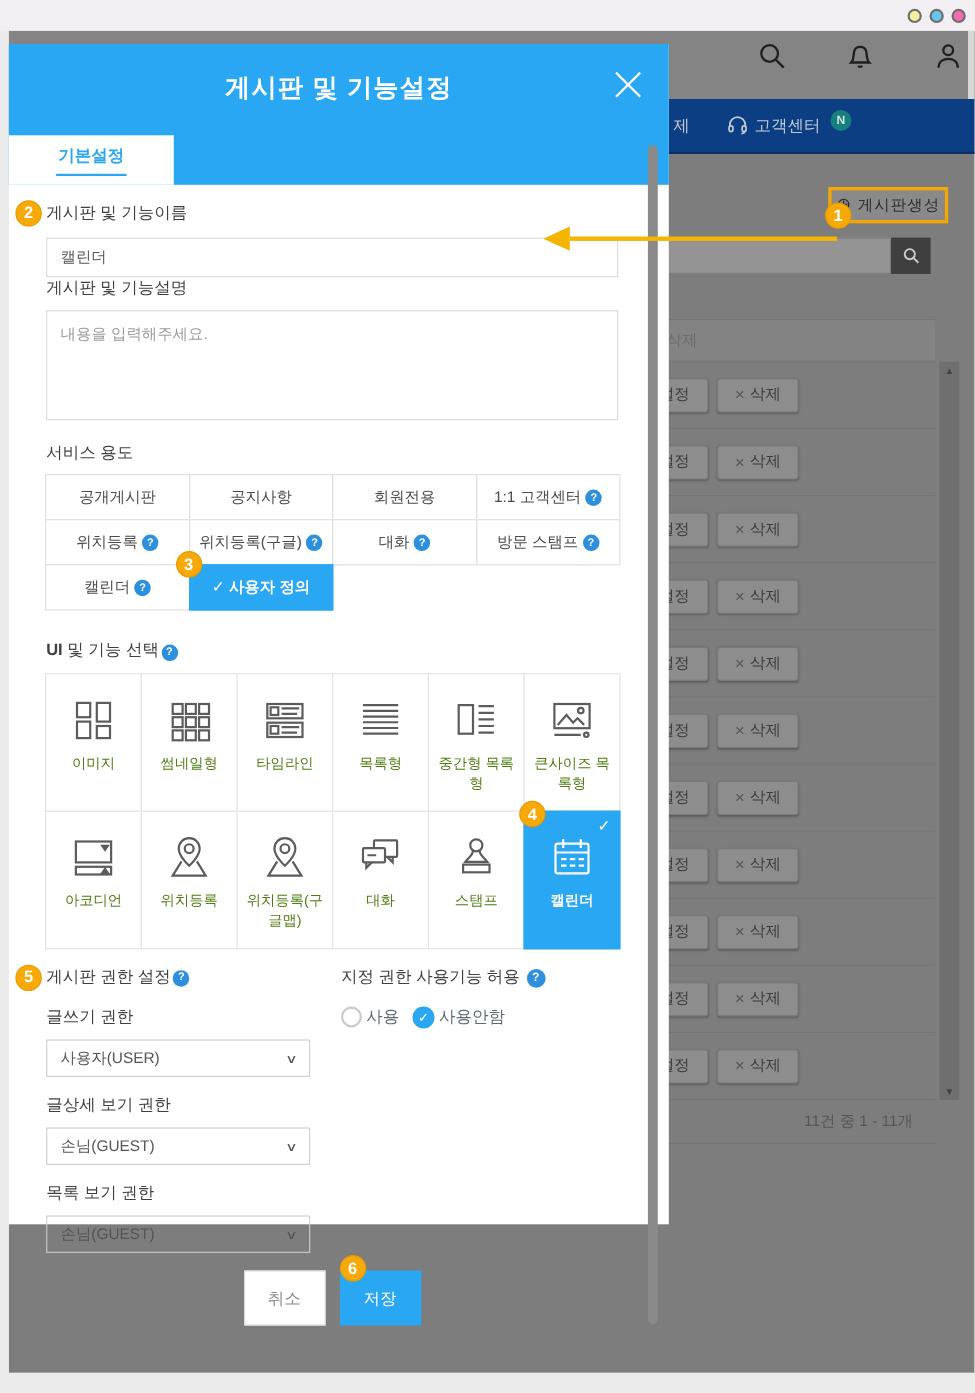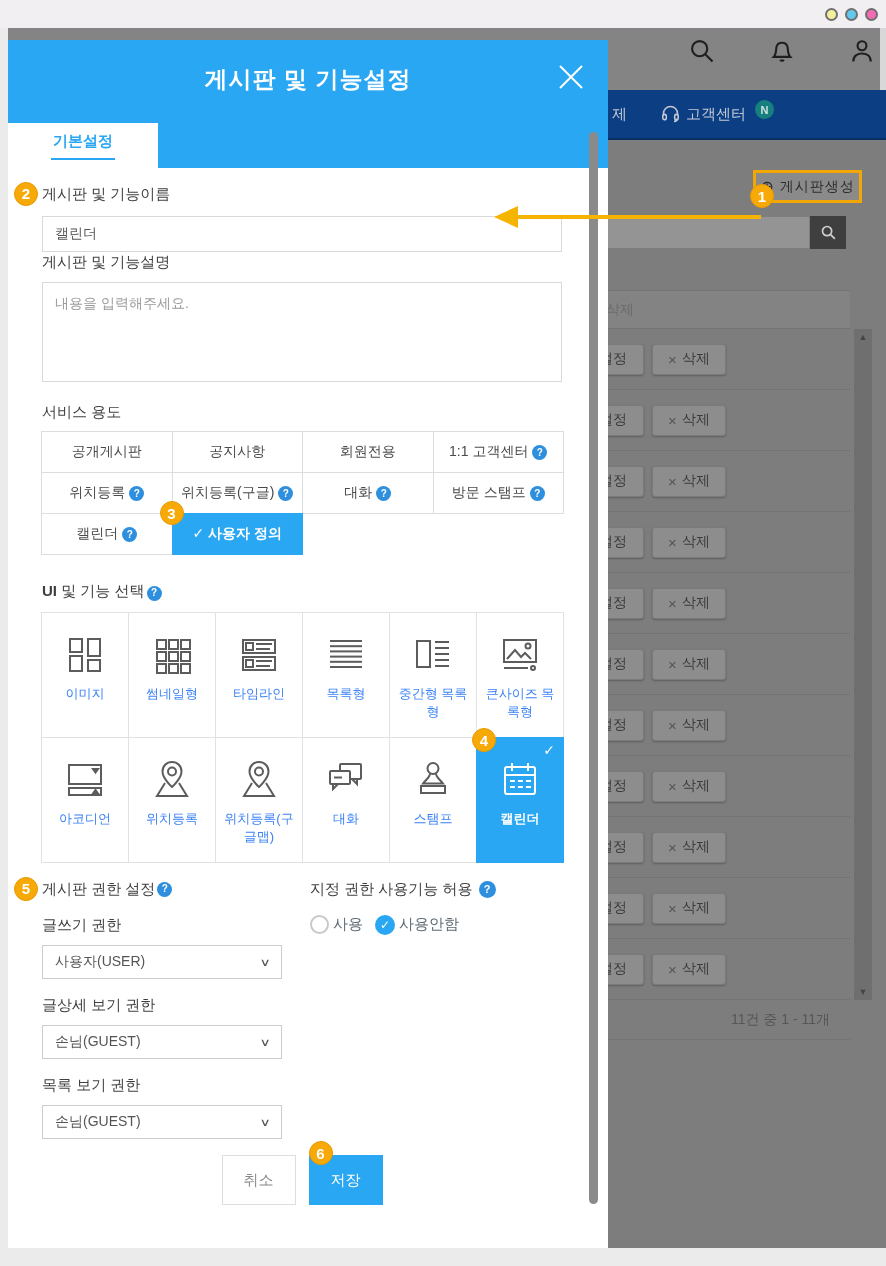--- a/index.html
+++ b/index.html
@@ -42,21 +42,21 @@
   .bg-btn.del{width:74px;gap:5px;}
   .bg-btn .x{color:#555;font-size:15px;}
   .bg-pager{position:absolute;left:577px;top:1000px;width:273px;height:40px;border-bottom:1px solid #747474;box-sizing:border-box;
     display:flex;align-items:center;justify-content:flex-end;color:#565656;font-size:14px;padding-right:20px;}
   .bg-scrollstrip{position:absolute;left:854px;top:329px;width:18px;height:671px;background:#6f6f6f;}
   .bg-scrollstrip .up,.bg-scrollstrip .dn{position:absolute;left:0;width:18px;text-align:center;font-size:9px;color:#454545;}
   .bg-scrollstrip .up{top:3px;}
   .bg-scrollstrip .dn{bottom:3px;}
 
   
-  .modal{position:absolute;left:8px;top:40px;width:600px;height:1208px;background:#fff;z-index:10;}
+  .modal{position:absolute;left:8px;top:40px;width:600px;height:1073px;background:#fff;z-index:10;}
   .m-head{position:relative;width:600px;height:128px;background:#2aa7f2;}
   .m-title{position:absolute;left:0;right:0;top:24px;text-align:center;color:#fff;font-size:23px;font-weight:bold;letter-spacing:1px;}
   .m-close{position:absolute;right:22px;top:22px;width:30px;height:30px;cursor:pointer;}
   .m-tab{position:absolute;left:0;bottom:0;width:150px;height:45px;background:#fff;display:flex;flex-direction:column;align-items:center;justify-content:center;}
   .m-tab .t{color:#2aa7f2;font-size:15px;font-weight:bold;}
   .m-tab .u{width:64px;height:2px;background:#2aa7f2;margin-top:7px;}
   .m-body{position:relative;padding:16px 46px 0 34px;box-sizing:border-box;width:600px;}
   .field-label{position:relative;font-size:15px;color:#3f3f3f;line-height:20px;}
   .sub-label{font-size:15px;color:#3f3f3f;line-height:20px;}
   .text-input{margin-top:12px;width:520px;height:36px;border:1px solid #d9d9d9;box-sizing:border-box;
@@ -68,21 +68,21 @@
     display:flex;align-items:center;justify-content:center;gap:4px;font-size:14px;color:#4a4a4a;cursor:pointer;background:#fff;}
   .svc-cell.sel{background:#2aa7f2;border-color:#2aa7f2;color:#fff;font-weight:bold;z-index:1;}
   .svc-cell.ghost{border:none;background:transparent;cursor:default;}
   .help{display:inline-flex;width:15px;height:15px;border-radius:50%;background:#2d8fdd;color:#fff;font-size:10px;font-weight:bold;
     align-items:center;justify-content:center;flex:0 0 auto;}
   .help.big{width:17px;height:17px;font-size:11px;margin-left:6px;}
   .ui-grid{margin-top:12px;width:522px;display:grid;grid-template-columns:repeat(6,87px);}
   .ui-cell{position:relative;height:126px;border:1px solid #e2e2e2;margin-left:-1px;margin-top:-1px;box-sizing:border-box;
     display:flex;flex-direction:column;align-items:center;padding-top:20px;cursor:pointer;background:#fff;}
   .ui-cell .ic{width:44px;height:44px;}
-  .ui-cell .lb{margin-top:8px;font-size:13px;color:#3b82f6;text-align:center;line-height:1.35;padding:0 3px;}
+  .ui-cell .lb{margin-top:8px;font-size:13px;color:#4d7c0f;text-align:center;line-height:1.35;padding:0 3px;}
   .ui-cell.sel{background:#2aa7f2;border-color:#2aa7f2;z-index:1;}
   .ui-cell.sel .lb{color:#fff;font-weight:bold;}
   .ui-cell.sel svg *{stroke:#fff;}
   .ui-check{position:absolute;top:4px;right:8px;color:#fff;font-size:14px;font-weight:bold;}
   .perm-wrap{position:relative;margin-top:16px;}
   .perm-head{position:relative;display:flex;align-items:center;font-size:15px;color:#3f3f3f;line-height:20px;}
   .assigned{position:absolute;left:268px;top:0;width:250px;}
   .assigned-head{display:flex;align-items:center;font-size:15px;color:#3f3f3f;line-height:20px;}
   .radio-row{margin-top:16px;display:flex;align-items:flex-start;gap:4px;font-size:15px;color:#5d6a74;}
   .radio-circle{width:19px;height:19px;border-radius:50%;border:2px solid #c9c9c9;box-sizing:border-box;background:#fff;cursor:pointer;}

